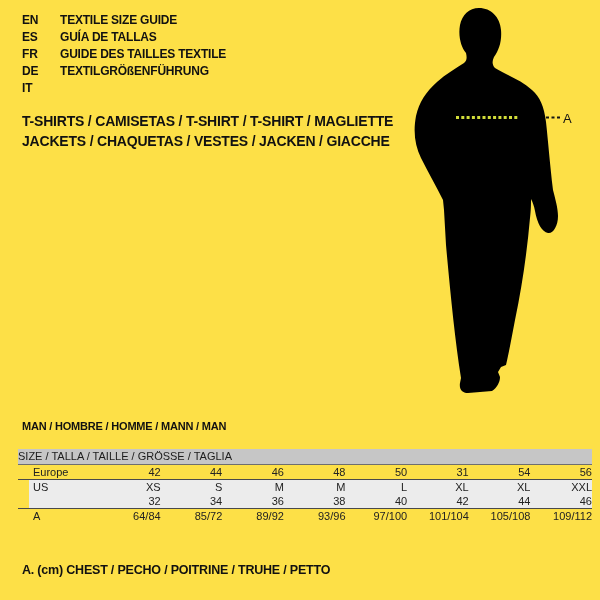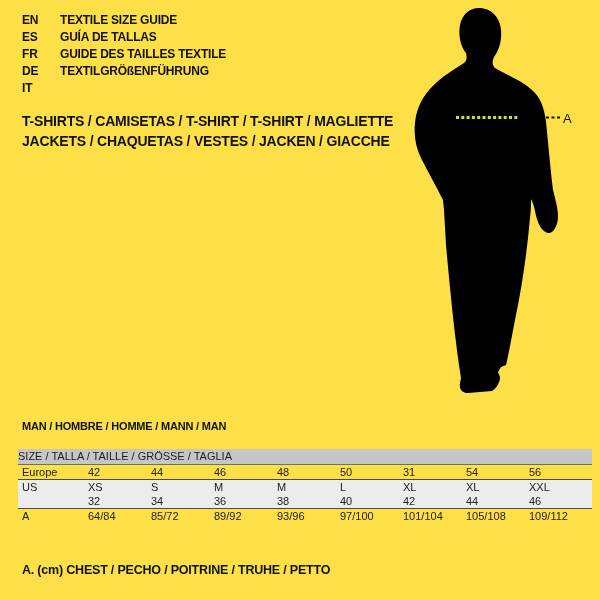--- a/index.html
+++ b/index.html
@@ -16,22 +16,22 @@
 
   
   .figure-svg{position:absolute;left:395px;top:0;width:205px;height:400px;}
 
   
   .man-title{position:absolute;left:22px;top:420px;font-weight:bold;font-size:11px;letter-spacing:-0.2px;}
 
   
   .size-table{position:absolute;left:18px;top:449px;width:574px;font-size:11px;color:#222;}
   .table-header{background:#c6c6c6;height:15px;line-height:15px;border-bottom:1px solid #6e6e6e;color:#1c1c1c;}
-  .t-row{display:grid;grid-template-columns:70px repeat(8,1fr);height:14px;line-height:14px;}
-  .t-row .cell{text-align:left;}
+  .t-row{display:grid;grid-template-columns:70px repeat(8,1fr);height:14px;line-height:14px;margin-left:11px;}
+  .t-row .cell{text-align:right;}
   .t-row .row-label{text-align:left;padding-left:4px;}
   .t-row.shaded{background:#ececec;}
   .divider{height:0;border-top:1px solid #4a4a4a;}
 
   
   .footnote{position:absolute;left:22px;top:563px;font-weight:bold;font-size:12.5px;letter-spacing:-0.2px;}
 </style>
 </head>
 <body>
 

